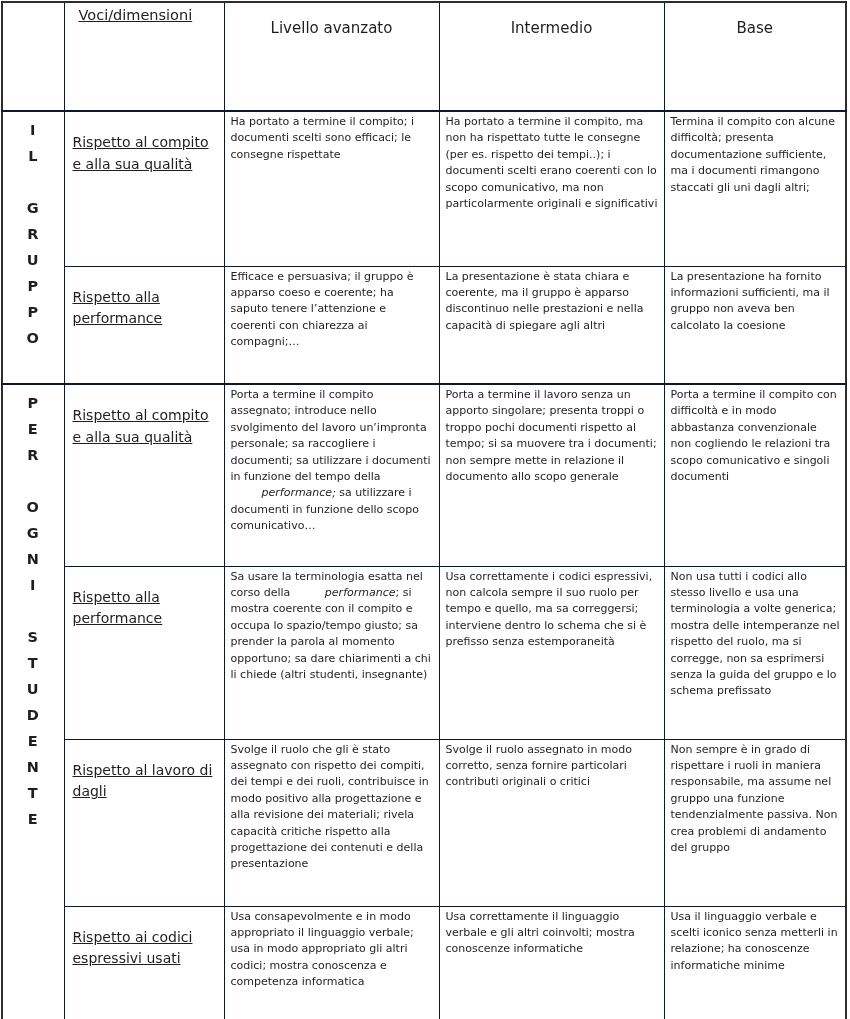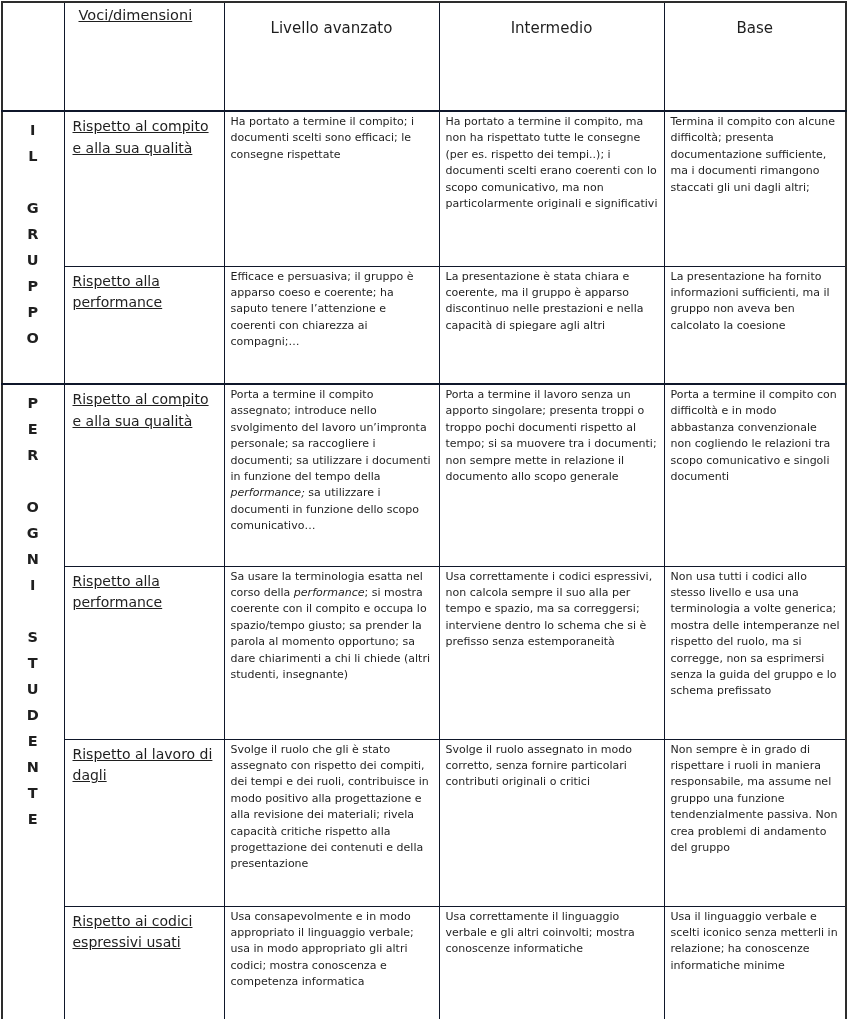--- a/index.html
+++ b/index.html
@@ -60,34 +60,34 @@
     font-weight: bold;
     font-size: 14.5px;
     line-height: 26px;
     padding-top: 5px;
     letter-spacing: 1px;
   }
   tr.section-start td { border-top-width: 2px; }
 
   
   td.voce {
-    padding: 4px 6px 0 8px;
+    padding: 20px 6px 0 8px;
     font-size: 14px;
     line-height: 21.5px;
     margin-left: 12px;
   }
   td.voce .u { text-decoration: underline; }
 
   
   td.desc {
     padding: 2px 5px 2px 6px;
     font-size: 11px;
     line-height: 16.4px;
   }
-  td.desc i { font-style: italic; }
+  td.desc i { font-style: italic; margin-left: 31px; }
 </style>
 </head>
 <body>
 
 <div class="sheet">
   <table class="rubric">
     <colgroup>
       <col class="c-section">
         <col class="c-voce">
         <col class="c-avanzato">
@@ -131,21 +131,21 @@
       </td>
       <td class="desc">Porta a termine il compito assegnato; introduce nello svolgimento del lavoro un’impronta personale; sa raccogliere i documenti; sa utilizzare i  documenti in funzione del tempo della <i>performance;</i> sa utilizzare i documenti in funzione dello scopo comunicativo…</td>
       <td class="desc">Porta a termine il lavoro senza un apporto singolare; presenta troppi o troppo pochi documenti rispetto al tempo; si sa muovere tra i documenti; non sempre mette in relazione il documento allo scopo generale</td>
       <td class="desc">Porta a termine il compito con difficoltà e in modo abbastanza convenzionale non cogliendo le relazioni tra scopo comunicativo e singoli documenti</td>
     </tr>
     <tr style="height:173px;">
       <td class="voce">
         <span class="u">Rispetto alla performance</span>
       </td>
       <td class="desc">Sa usare la terminologia esatta nel corso della <i>performance</i>; si mostra coerente con il compito e occupa lo spazio/tempo giusto; sa prender la parola al momento opportuno; sa dare chiarimenti a chi li chiede (altri studenti, insegnante)</td>
-      <td class="desc">Usa correttamente i codici espressivi, non calcola sempre il suo alla per tempo e spazio, ma sa correggersi; interviene dentro lo schema che si è prefisso senza estemporaneità</td>
+      <td class="desc">Usa correttamente i codici espressivi, non calcola sempre il suo ruolo per tempo e quello, ma sa correggersi; interviene dentro lo schema che si è prefisso senza estemporaneità</td>
       <td class="desc">Non usa tutti i codici allo stesso livello e usa una terminologia a volte generica; mostra delle intemperanze nel rispetto del ruolo, ma si corregge, non sa esprimersi senza la guida del gruppo e lo schema prefissato</td>
     </tr>
     <tr style="height:167px;">
       <td class="voce">
         <span class="u">Rispetto al lavoro di dagli</span>
       </td>
       <td class="desc">Svolge il ruolo che gli è stato assegnato con rispetto dei compiti, dei tempi e dei ruoli, contribuisce in modo positivo alla progettazione e alla revisione dei materiali; rivela capacità critiche rispetto alla progettazione dei contenuti e della presentazione</td>
       <td class="desc">Svolge il ruolo assegnato in modo corretto, senza fornire particolari contributi originali o critici</td>
       <td class="desc">Non sempre è in grado di rispettare i ruoli in maniera responsabile, ma assume nel gruppo una funzione tendenzialmente passiva. Non crea problemi di andamento del gruppo</td>
     </tr>

